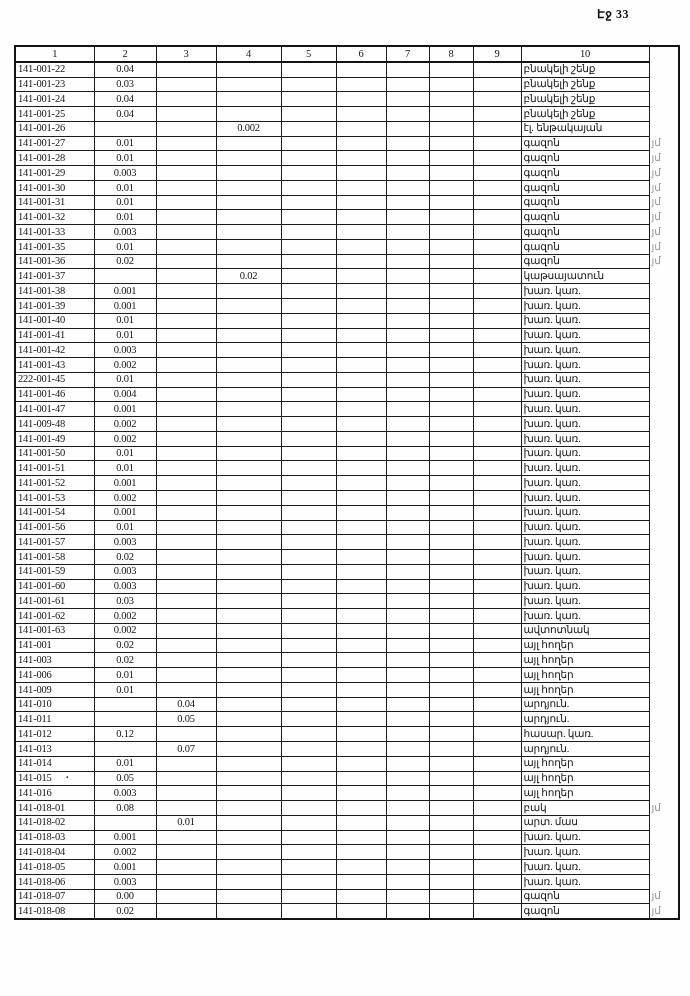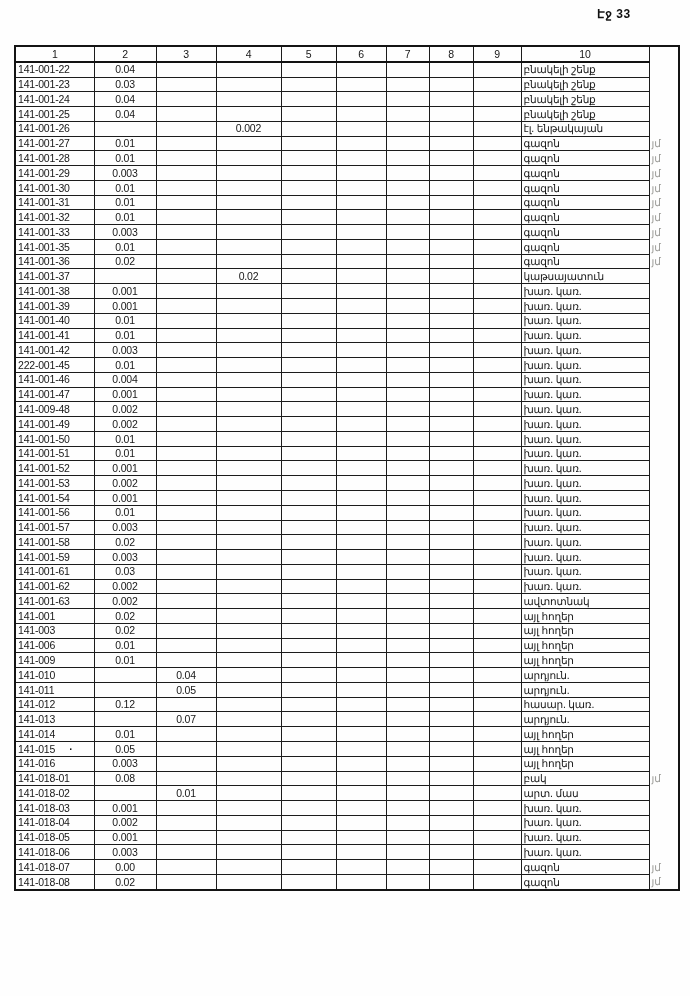--- a/index.html
+++ b/index.html
@@ -1,20 +1,20 @@
 <!DOCTYPE html>
 <html><head>
 <meta charset="utf-8">
 <style>
   html,body { margin:0; padding:0; }
   .sheet {
     position:relative;
     width:690px; height:996px;
     background:#fefefe;
-    font-family:Liberation Sans, sans-serif;
+    font-family:Liberation Serif, serif;
     color:#161616;
     overflow:hidden;
   }
   .page-num {
     position:absolute; top:7px; left:597px;
     font-size:12px; font-weight:bold; letter-spacing:0.5px;
     color:#111;
   }
   table.parcels {
     position:absolute; top:45px; left:14px;
@@ -342,20 +342,33 @@
           <td class="c4"></td>
           <td class="c5"></td>
           <td class="c6"></td>
           <td class="c7"></td>
           <td class="c8"></td>
           <td class="c9"></td>
           <td class="c10">խառ. կառ.</td>
           <td class="c11"></td>
         </tr>
         <tr>
+          <td class="c1">141-001-43</td>
+          <td class="c2">0.002</td>
+          <td class="c3"></td>
+          <td class="c4"></td>
+          <td class="c5"></td>
+          <td class="c6"></td>
+          <td class="c7"></td>
+          <td class="c8"></td>
+          <td class="c9"></td>
+          <td class="c10">խառ. կառ.</td>
+          <td class="c11"></td>
+        </tr>
+        <tr>
           <td class="c1">222-001-45</td>
           <td class="c2">0.01</td>
           <td class="c3"></td>
           <td class="c4"></td>
           <td class="c5"></td>
           <td class="c6"></td>
           <td class="c7"></td>
           <td class="c8"></td>
           <td class="c9"></td>
           <td class="c10">խառ. կառ.</td>
@@ -512,20 +525,33 @@
           <td class="c5"></td>
           <td class="c6"></td>
           <td class="c7"></td>
           <td class="c8"></td>
           <td class="c9"></td>
           <td class="c10">խառ. կառ.</td>
           <td class="c11"></td>
         </tr>
         <tr>
           <td class="c1">141-001-59</td>
+          <td class="c2">0.003</td>
+          <td class="c3"></td>
+          <td class="c4"></td>
+          <td class="c5"></td>
+          <td class="c6"></td>
+          <td class="c7"></td>
+          <td class="c8"></td>
+          <td class="c9"></td>
+          <td class="c10">խառ. կառ.</td>
+          <td class="c11"></td>
+        </tr>
+        <tr>
+          <td class="c1">141-001-60</td>
           <td class="c2">0.003</td>
           <td class="c3"></td>
           <td class="c4"></td>
           <td class="c5"></td>
           <td class="c6"></td>
           <td class="c7"></td>
           <td class="c8"></td>
           <td class="c9"></td>
           <td class="c10">խառ. կառ.</td>
           <td class="c11"></td>

